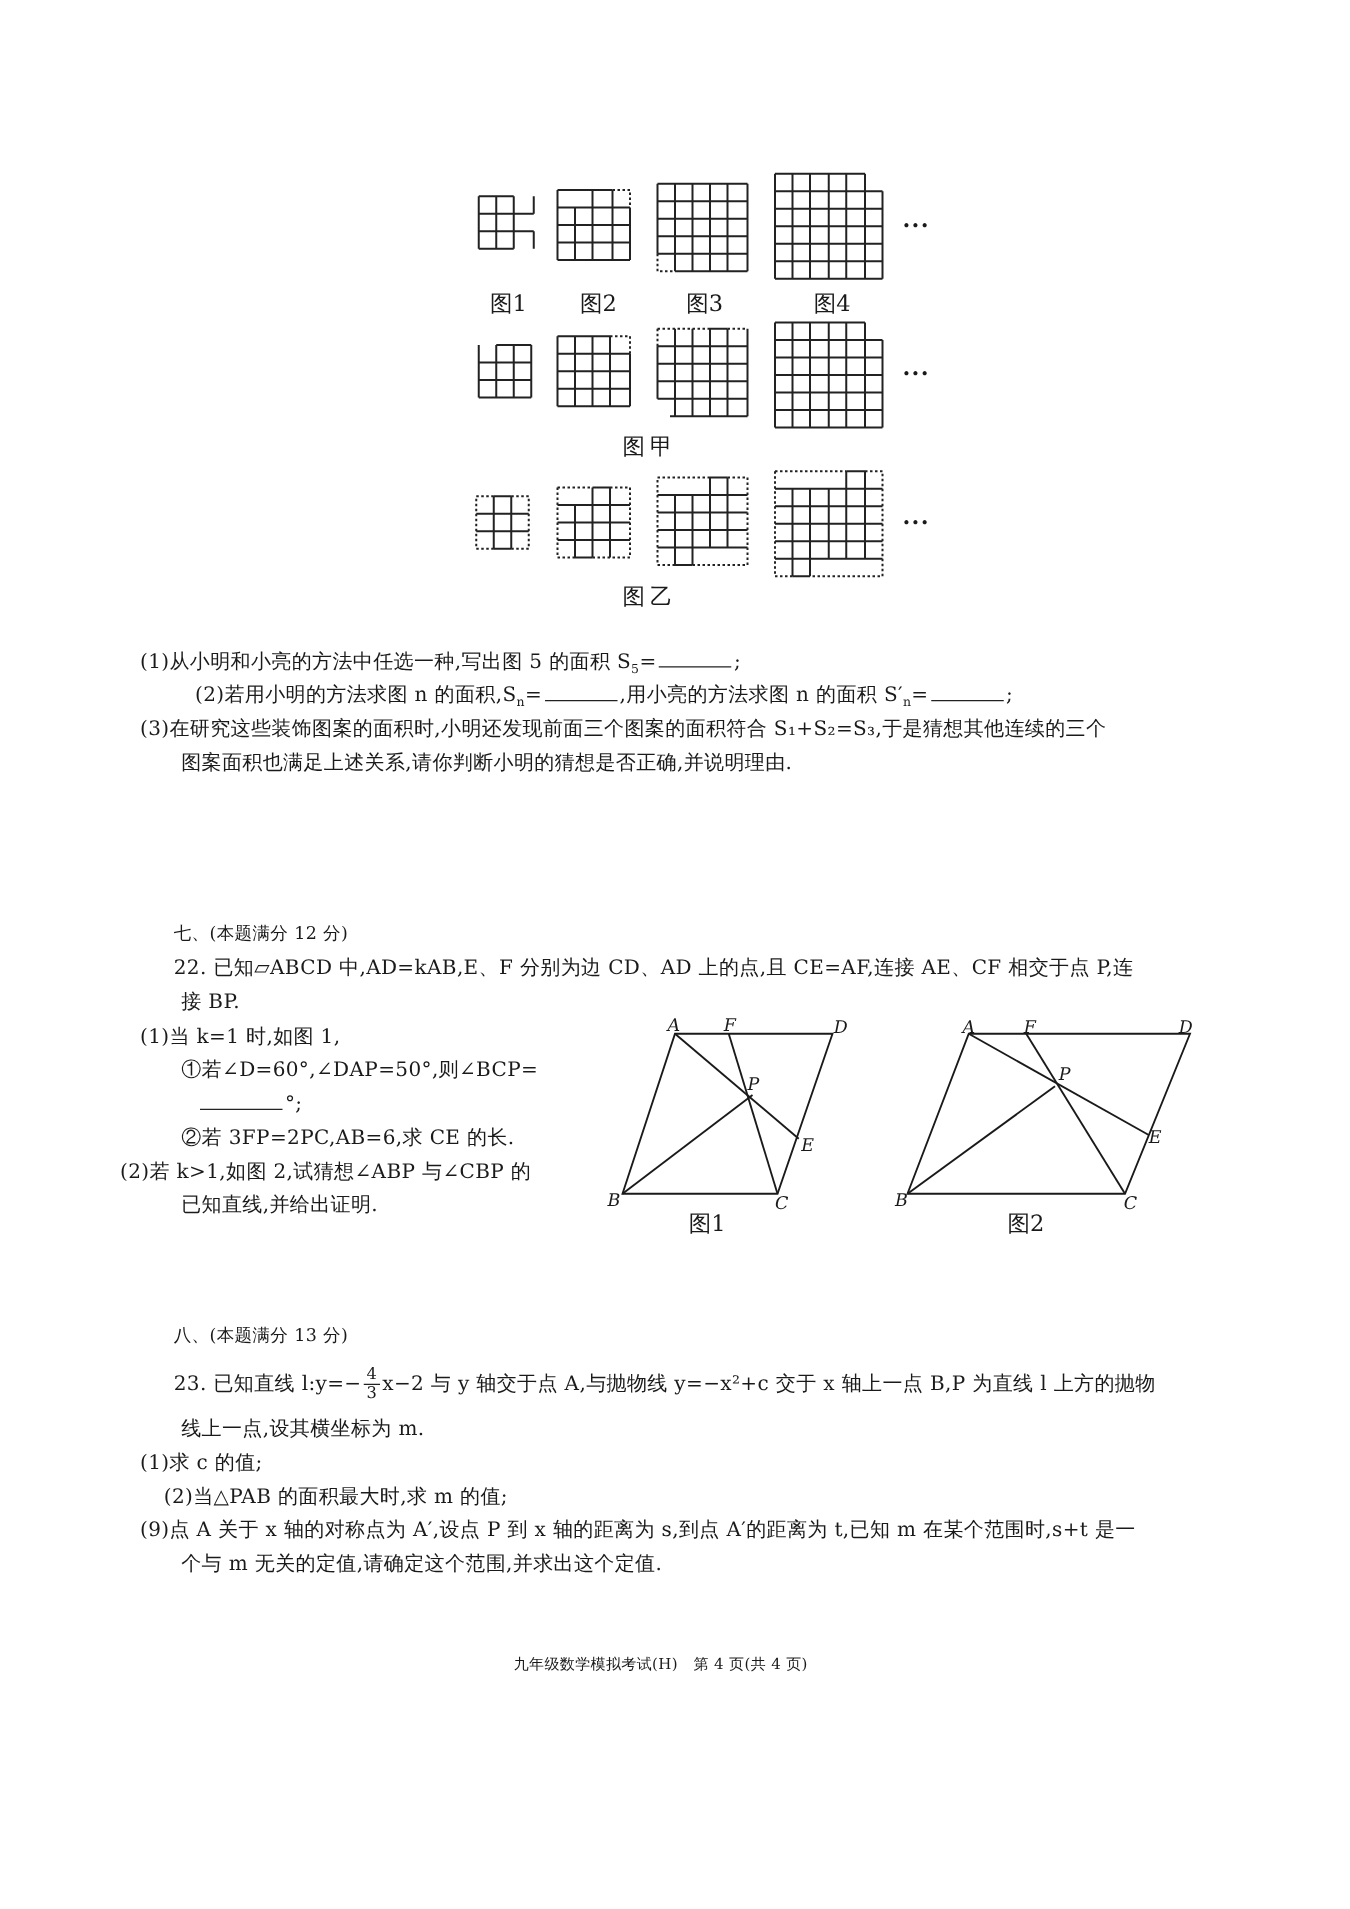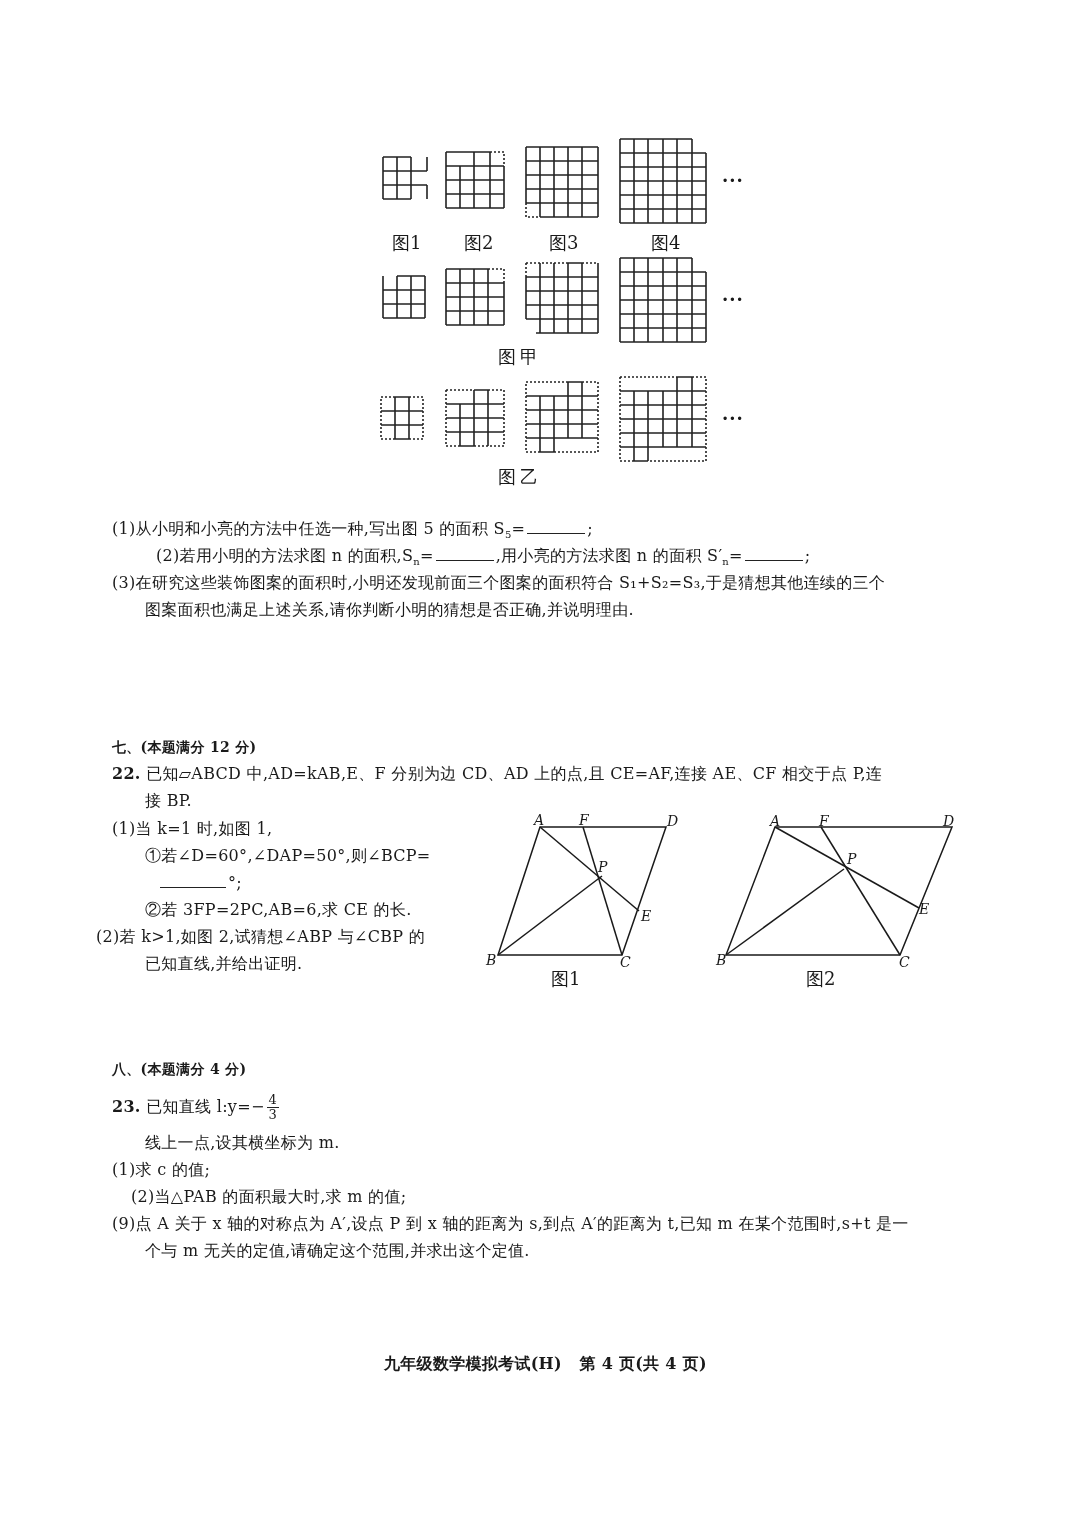--- a/index.html
+++ b/index.html
@@ -1,21 +1,21 @@
 <!DOCTYPE html>
 <html><head>
 <meta charset="utf-8">
 <style>
   html, body { margin:0; padding:0; background:#ffffff; }
   body { width:1080px; height:1527px; position:relative; overflow:hidden;
          font-family:"DejaVu Serif","Liberation Serif",serif; color:#1a1a1a; }
   .line { position:absolute; font-size:16px; line-height:22px; white-space:nowrap; letter-spacing:0.3px; }
   .fig-label { position:absolute; font-size:18px; white-space:nowrap; }
   .dots { position:absolute; font-size:18px; font-weight:bold; letter-spacing:1px; }
-  .bold { font-weight:bold; }
+  .bold { font-weight:normal;margin-left:27px; }
   .blank { display:inline-block; width:58px; border-bottom:1.3px solid #222; margin:0 2px; height:14px; vertical-align:baseline; }
   .frac { display:inline-block; vertical-align:middle; text-align:center; font-size:13px; line-height:14px; margin:0 2px; }
   .frac span { display:block; }
   .frac .num { border-bottom:1px solid #222; padding:0 2px; }
   svg { position:absolute; overflow:visible; }
   svg text { font-family:"DejaVu Serif","Liberation Serif",serif; font-style:italic; font-size:14px; fill:#1a1a1a; }
 </style>
 </head>
 <body>
 
@@ -159,23 +159,23 @@
   <text x="58" y="14">A</text>
   <text x="107" y="14">F</text>
   <text x="231" y="14">D</text>
   <text x="135" y="52">P</text>
   <text x="207" y="102">E</text>
   <text x="4" y="153">B</text>
   <text x="187" y="155">C</text>
 </svg>
 <div class="fig-label" style="left:806px;top:967px;">图2</div>
 
-<div class="line bold" style="left:112px;top:1058px;font-size:14px;">八、(本题满分 4 分)</div>
+<div class="line bold" style="left:112px;top:1058px;font-size:14px;">八、(本题满分 13 分)</div>
 <div class="line" style="left:112px;top:1093px;">
-  <span class="bold">23.</span> <span>已知直线 l:y=−</span><span class="frac"><span class="num">4</span><span>3</span></span>
+  <span class="bold">23.</span> <span>已知直线 l:y=−</span><span class="frac"><span class="num">4</span><span>3</span></span><span>x−2 与 y 轴交于点 A,与抛物线 y=−x²+c 交于 x 轴上一点 B,P 为直线 l 上方的抛物</span>
 </div>
 <div class="line" style="left:145px;top:1132px;">线上一点,设其横坐标为 m.</div>
 <div class="line" style="left:112px;top:1159px;">(1)求 c 的值;</div>
 <div class="line" style="left:112px;top:1186px;margin-left:19px;">(2)当△PAB 的面积最大时,求 m 的值;</div>
 <div class="line" style="left:112px;top:1213px;">(9)点 A 关于 x 轴的对称点为 A′,设点 P 到 x 轴的距离为 s,到点 A′的距离为 t,已知 m 在某个范围时,s+t 是一</div>
 <div class="line" style="left:145px;top:1240px;">个与 m 无关的定值,请确定这个范围,并求出这个定值.</div>
 
-<div class="line bold" style="left:384px;top:1353px;font-size:16px;white-space:pre;">九年级数学模拟考试(H)   第 4 页(共 4 页)</div>
+<div class="line bold" style="left:384px;top:1320px;font-size:12px;white-space:pre;">九年级数学模拟考试(H)   第 4 页(共 4 页)</div>
 
 </body></html>

